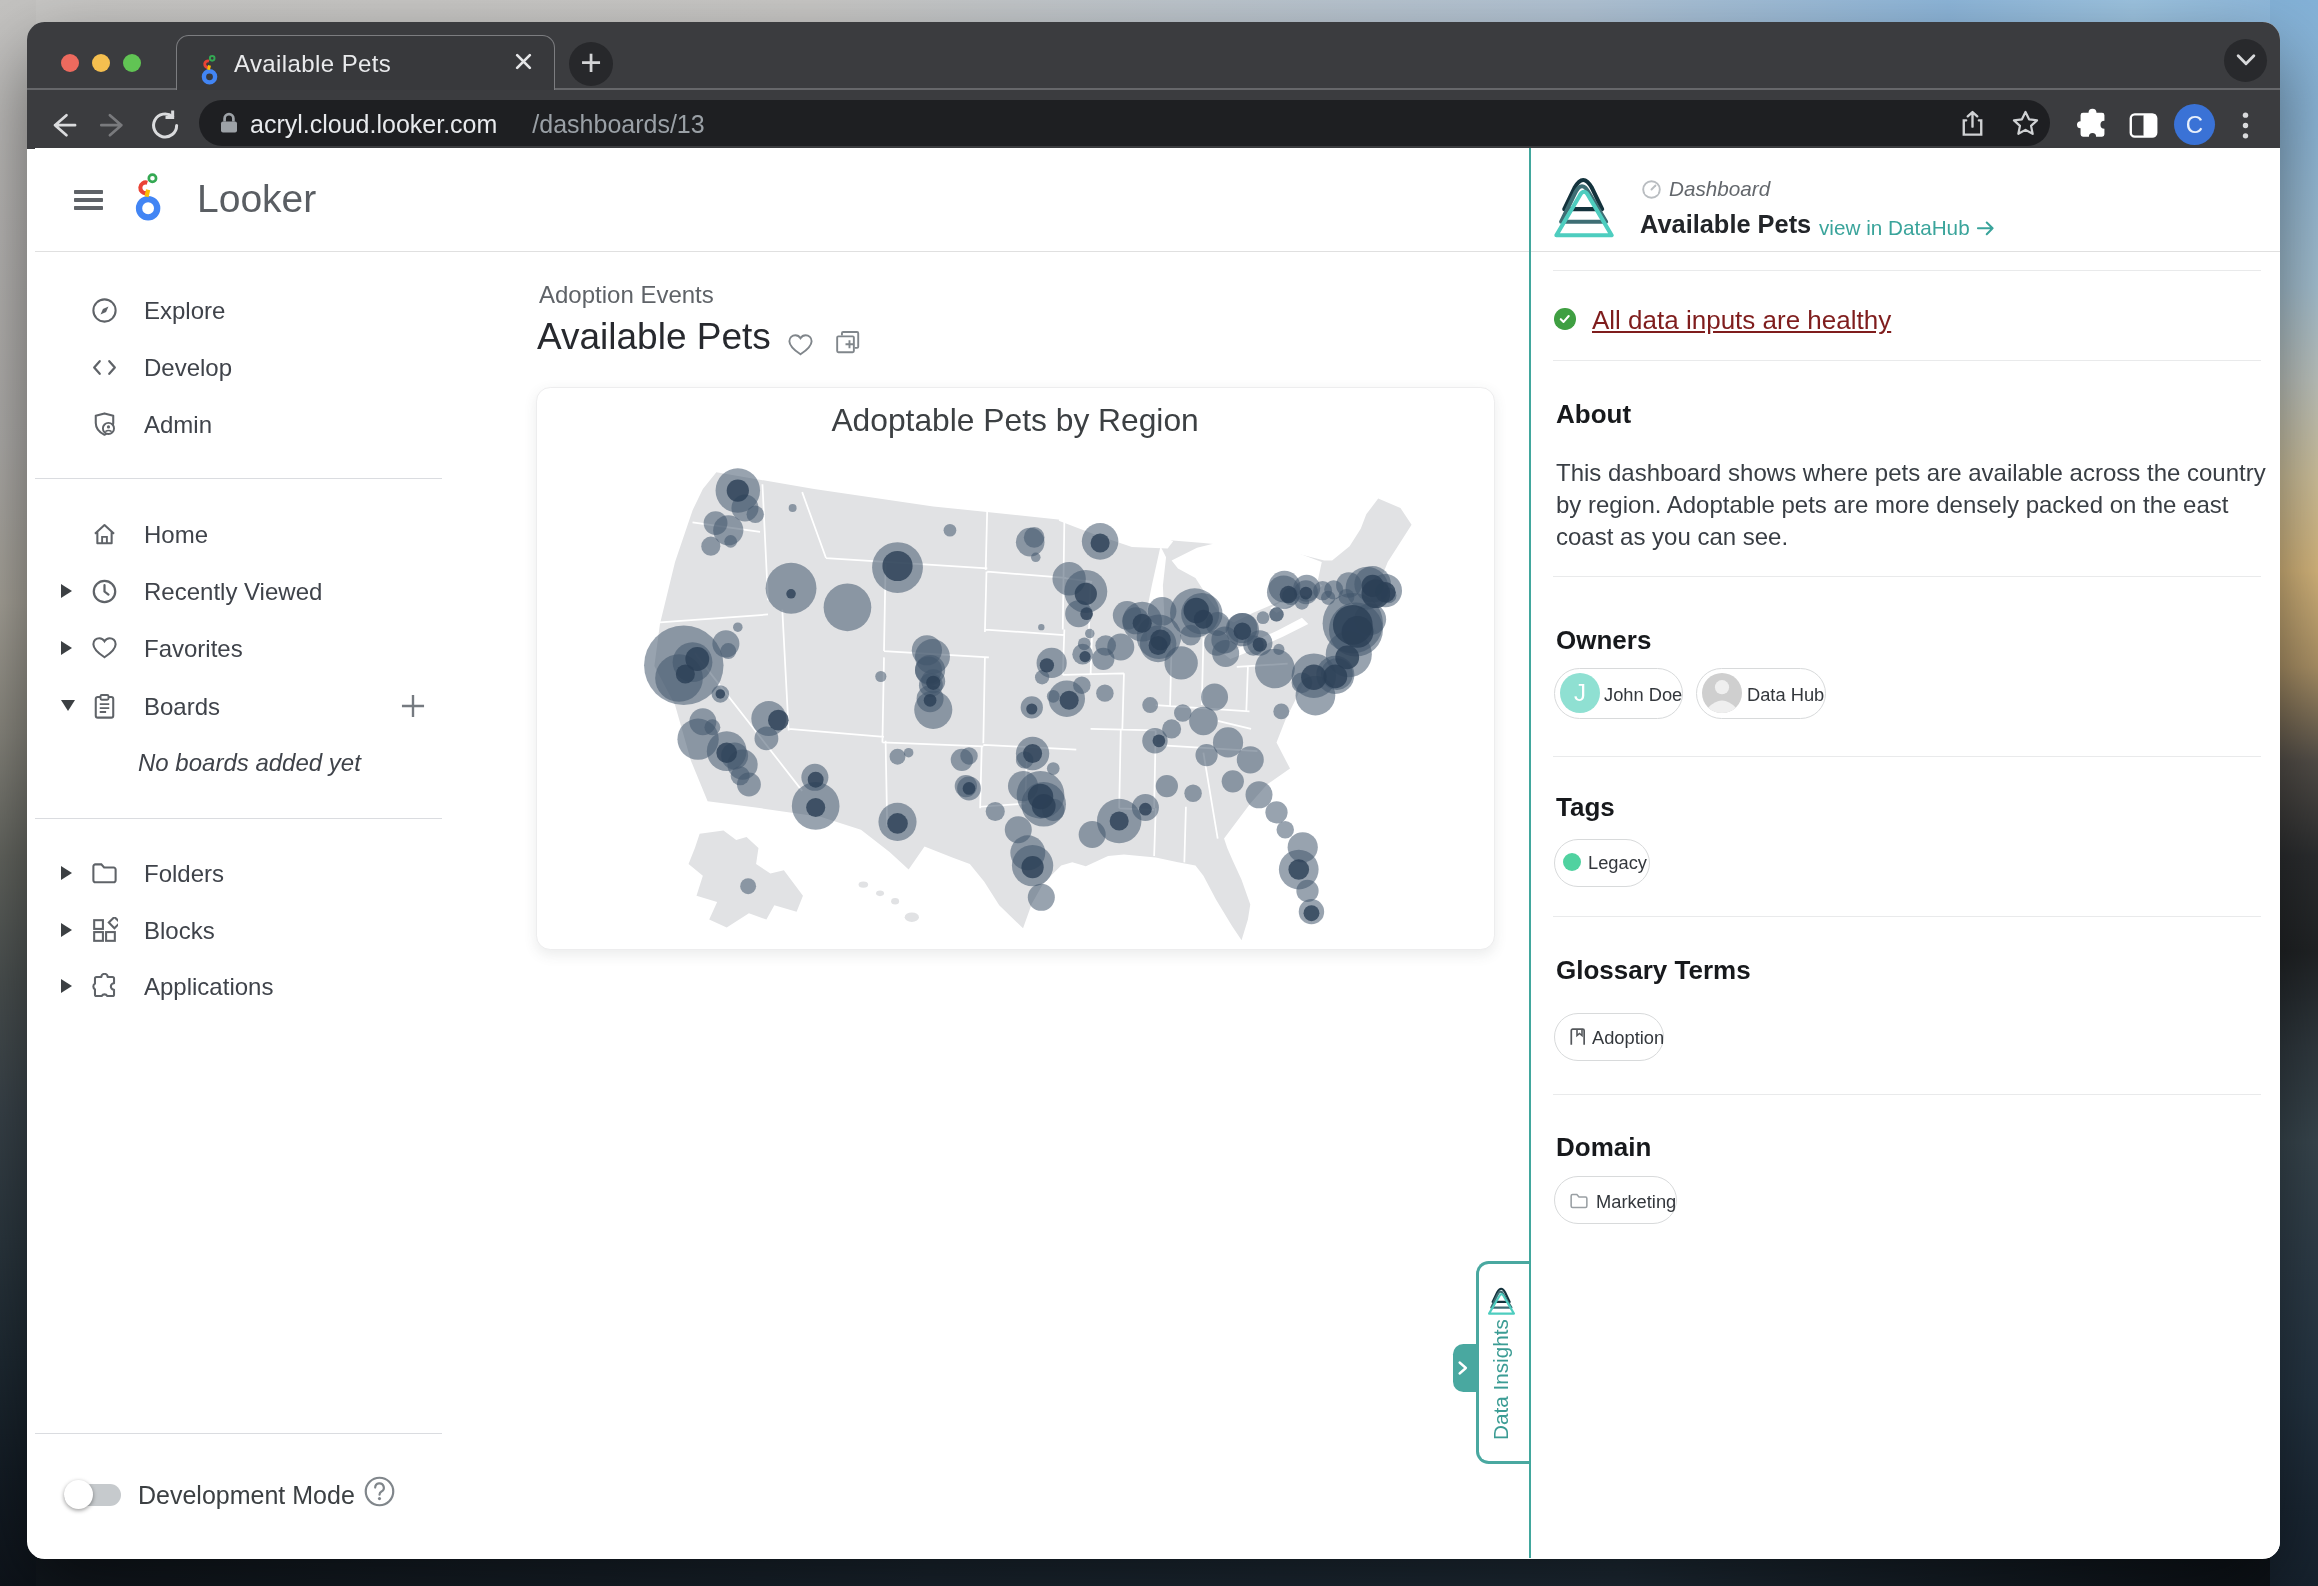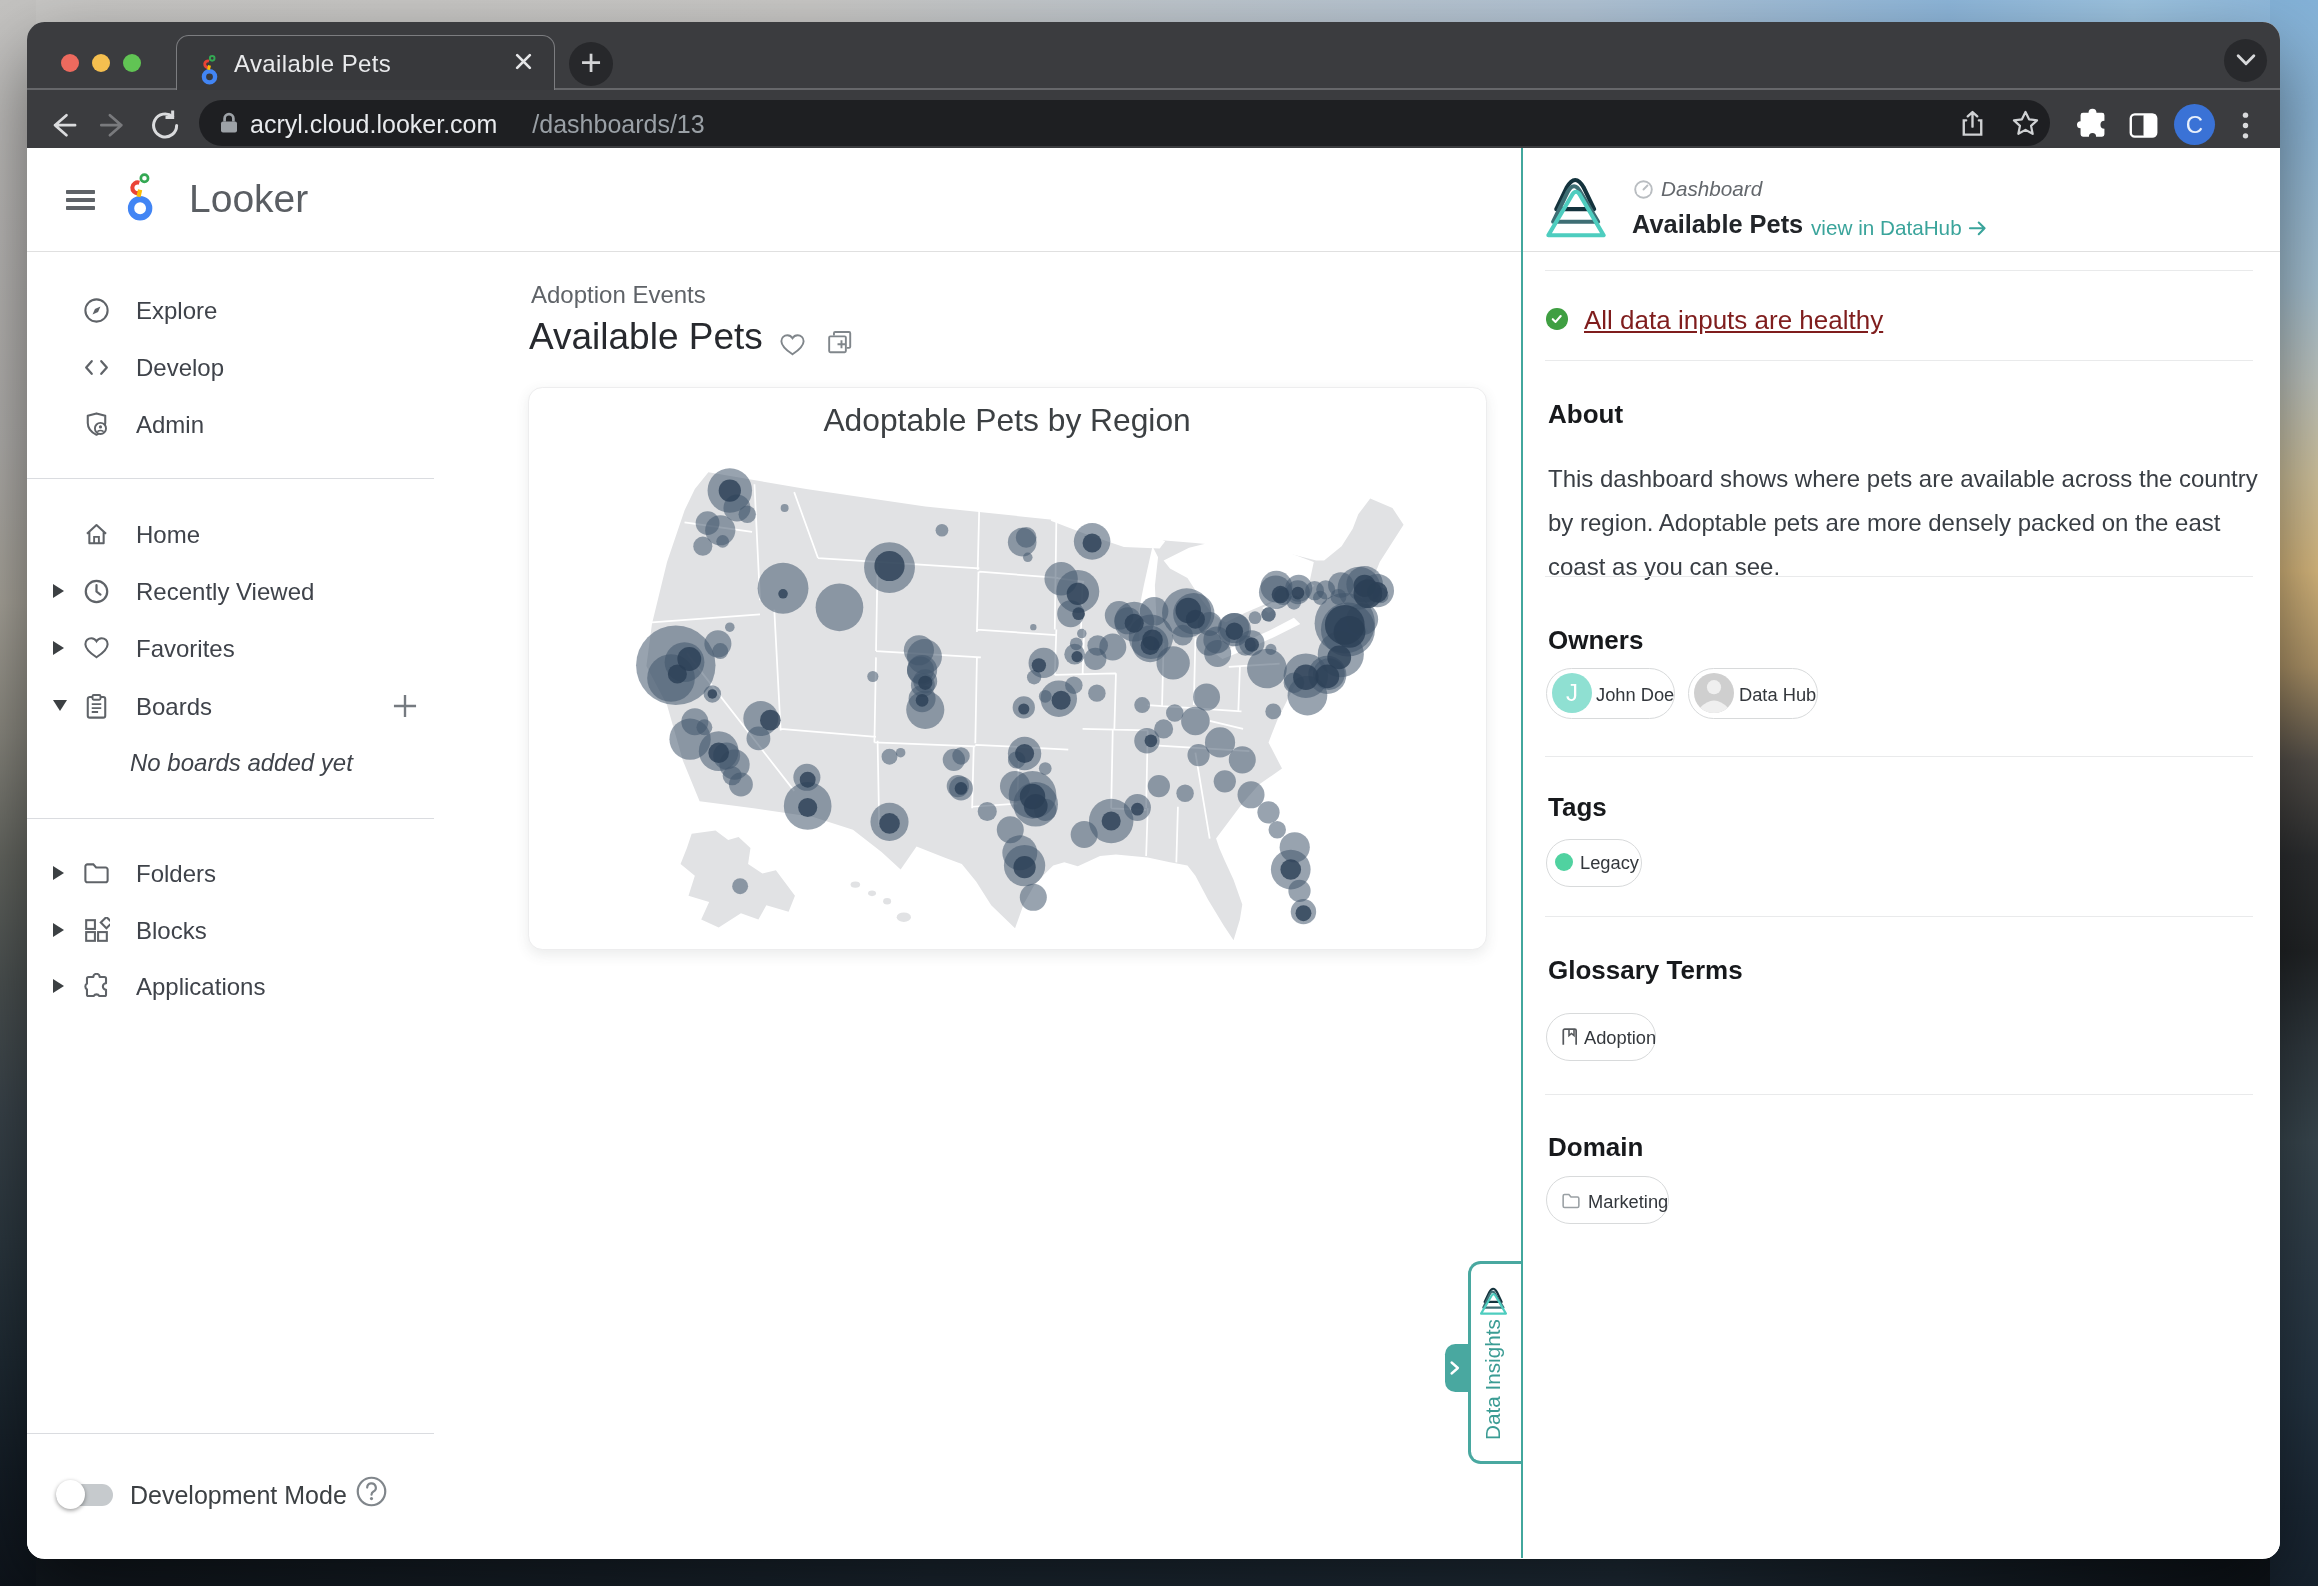--- a/index.html
+++ b/index.html
@@ -24,21 +24,21 @@
   .tab { position:absolute; left:149px; top:12.7px; width:379px; height:55px; background:#38393c; border:1.6px solid #7c7d80; border-bottom:none; border-radius:12.7px 12.7px 0 0; z-index:2; }
   .tab-title { position:absolute; left:57px; top:14.3px; font-size:24px; color:#e9eaec; letter-spacing:0.4px; }
   .tab-x { position:absolute; right:17.5px; top:12.7px; width:27px; height:27px; color:#e4e5e7; font-size:27px; line-height:27px; text-align:center; }
   .newtab { position:absolute; left:542px; top:20px; width:44px; height:44px; border-radius:50%; background:#27282b; color:#d3d4d6; font-size:37px; line-height:41px; text-align:center; font-weight:300;}
   .winchev { position:absolute; right:12.7px; top:16.7px; width:43px; height:43px; border-radius:50%; background:#28292c; }
   .toolbar { position:absolute; left:0; top:68px; width:100%; height:59px; background:#3b3c3f; }
   .urlpill { position:absolute; left:172px; top:10.3px; width:1851px; height:46px; background:#1e1f22; border-radius:23px; }
   .urltext { position:absolute; left:51px; top:9.5px; font-size:25px; color:#e8eaed; }
   .urltext .dim { color:#9aa0a6;margin-left:35px; }
   .navic { position:absolute; top:17.5px; }
-  .content { position:absolute; left:0; top:126px; width:2253px; height:1410px; background:#ffffff; }
+  .content { position:absolute; left:8px; top:126px; width:2253px; height:1410px; background:#ffffff; }
   svg { display:block; }
   .abs { position:absolute; }
 
   
   .hamburger div { position:absolute; width:41px; height:4px; background:#5f6368; border-radius:0.8px; }
   .sideitem { position:absolute; font-size:24px; color:#3f434a; }
   .sideitem .txt { position:absolute; left:103px; top:-13.5px; white-space:nowrap;margin-left:6px; }
   .arr { position:absolute; left:26px; width:0; height:0; }
   .arr.r { border-left:11px solid #3c4043; border-top:7.2px solid transparent; border-bottom:7.2px solid transparent; }
   .arr.d { border-top:11px solid #3c4043; border-left:7.2px solid transparent; border-right:7.2px solid transparent; }
@@ -480,21 +480,21 @@
           <path d="M4 14 H24 M16 6 L24 14 L16 22" fill="none" stroke="#3aa49b" stroke-width="2.8" stroke-linecap="round" stroke-linejoin="round"></path>
         </svg></div>
 <div class="rp-divider" style="top:122px;"></div>
 <div class="abs" style="left:1519px; top:160px; width:21.5px; height:21.5px; border-radius:50%; background:#3f9f42;"></div>
 <svg class="abs" style="left:1523px; top:164px;" width="13.5" height="13.5" viewBox="0 0 17 17">
         <path d="M3.5 9 L7 12.5 L13.5 5" fill="none" stroke="#fff" stroke-width="2.6" stroke-linecap="round" stroke-linejoin="round"></path>
       </svg>
 <div class="abs" style="left:1557px; top:157px; font-size:26px; color:#7f1d1d;text-decoration:underline;">All data inputs are healthy</div>
 <div class="rp-divider" style="top:212px;"></div>
 <div class="rp-h" style="top:251px;text-align:center;">About</div>
-<div class="abs" style="left:1521px; top:309px; font-size:24px; line-height:44px; color:#393e44; white-space:nowrap;">This dashboard shows where pets are available across the country<br>by region. Adoptable pets are more densely packed on the east<br>coast as you can see.</div>
+<div class="abs" style="left:1521px; top:309px; font-size:24px; line-height:32px; color:#393e44; white-space:nowrap;">This dashboard shows where pets are available across the country<br>by region. Adoptable pets are more densely packed on the east<br>coast as you can see.</div>
 <div class="rp-divider" style="top:428px;"></div>
 <div class="rp-h" style="top:477px;">Owners</div>
 <div class="pill" style="left:1519px; top:520px; width:129px; height:51px;"></div>
 <div class="abs" style="left:1525px; top:525px; width:40px; height:40px; border-radius:50%; background:#8fe0d2; color:#fff; font-size:24px; text-align:center; line-height:40px;">J</div>
 <div class="chip-txt" style="left:1569px; top:536px;">John Doe</div>
 <div class="pill" style="left:1661px; top:520px; width:130px; height:51px;"></div>
 <svg class="abs" style="left:1667px; top:525px; border-radius:50%; background:#cfcfcf;" width="40" height="40" viewBox="0 0 48 48">
         <circle cx="24" cy="17" r="8.5" fill="#efefef"></circle>
         <path d="M7 42 q17 -18 34 0 v6 h-34 Z" fill="#efefef"></path>
       </svg>

